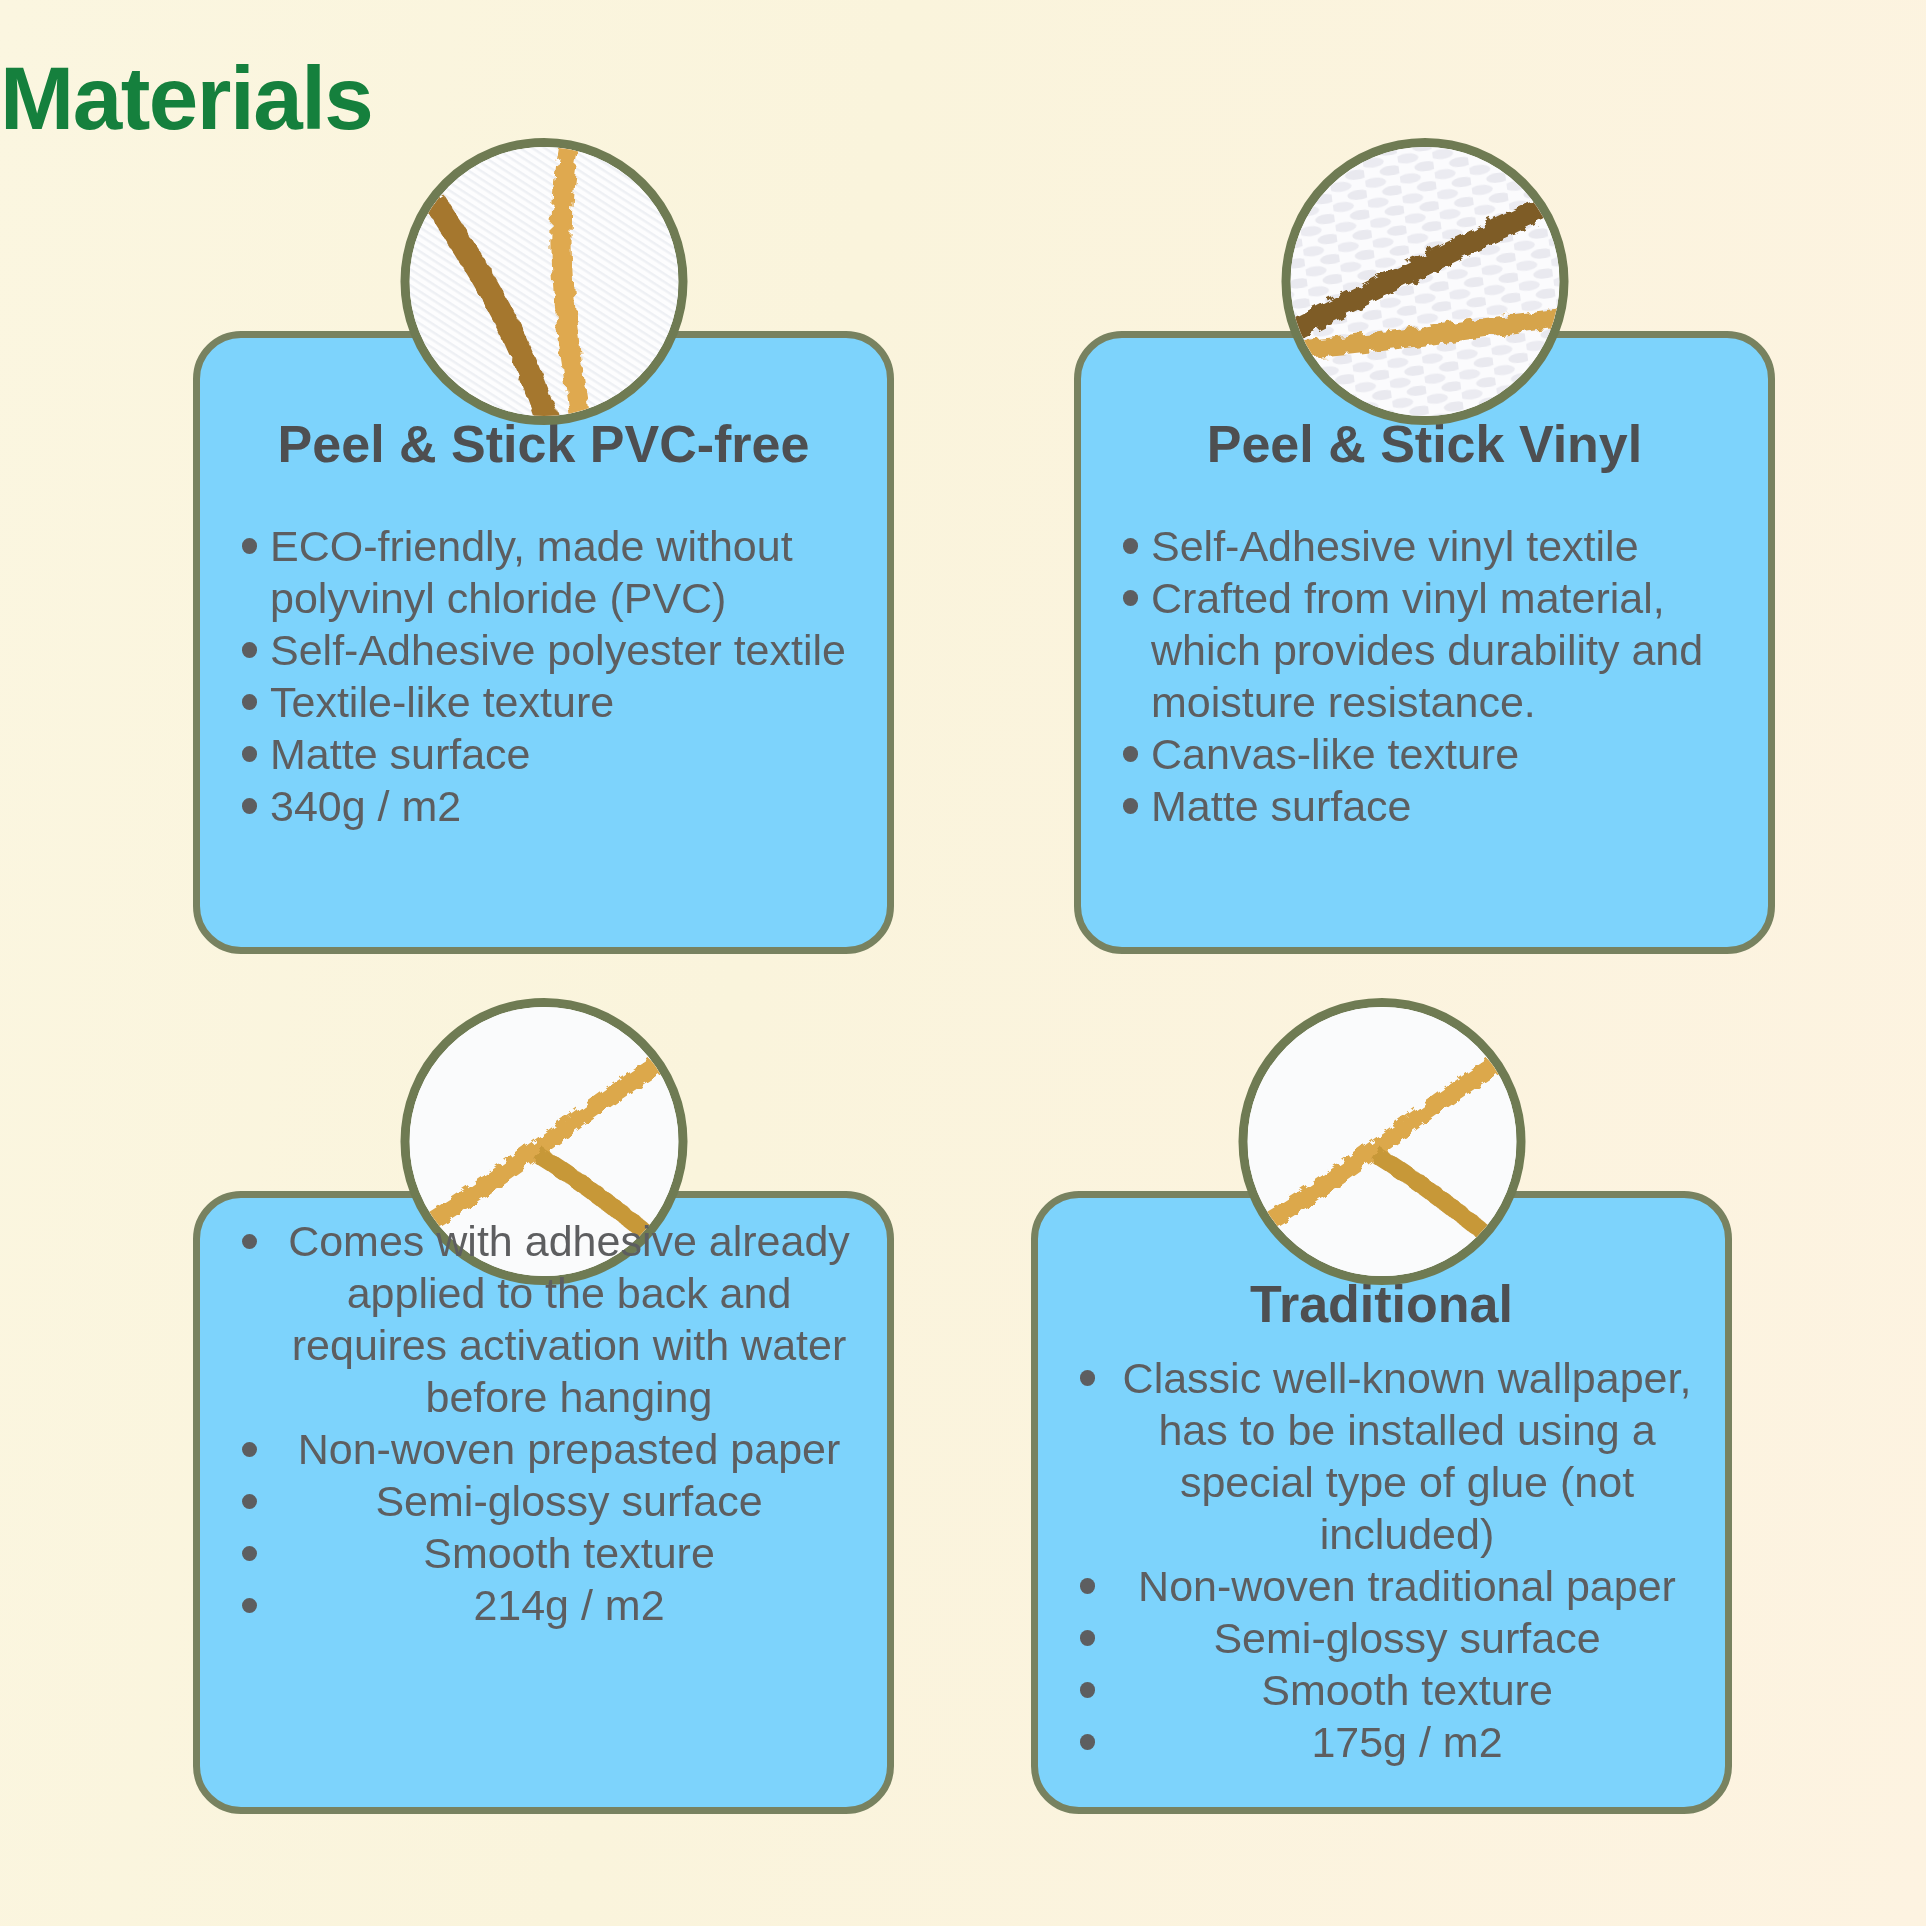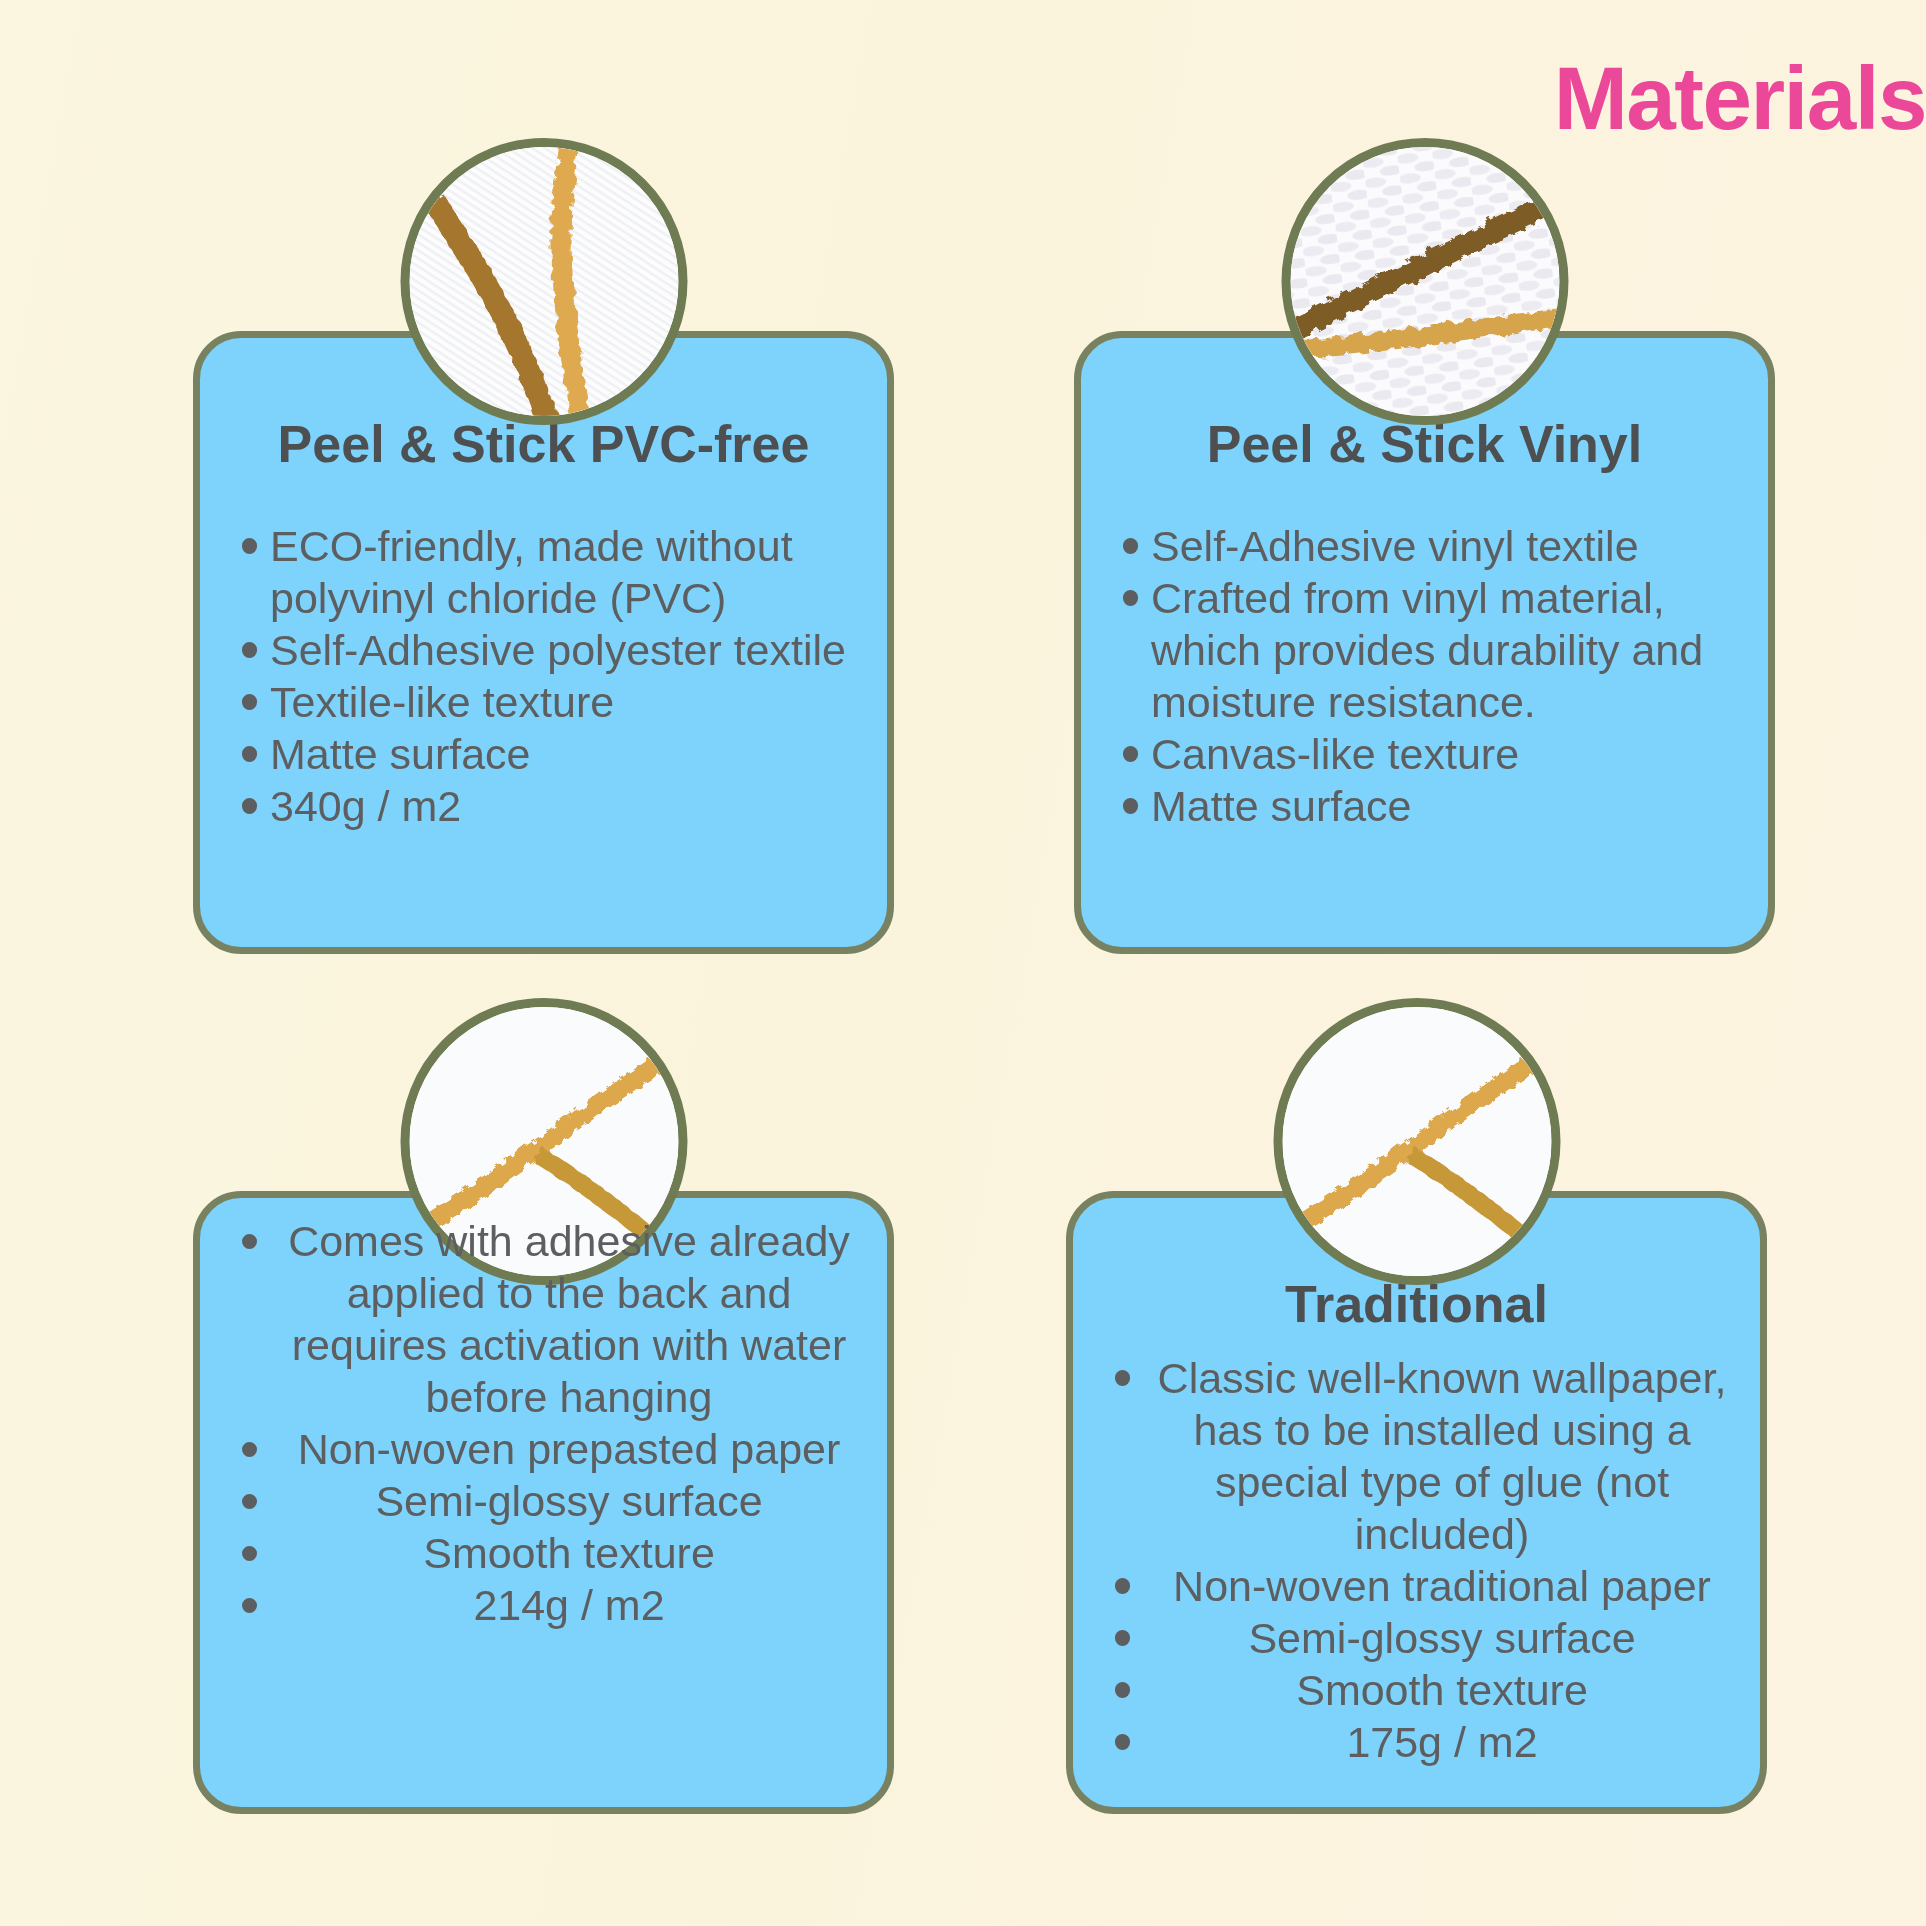--- a/index.html
+++ b/index.html
@@ -3,31 +3,31 @@
 <meta charset="utf-8">
 <style>
   html,body{margin:0;padding:0;}
   body{
     width:1926px;height:1926px;overflow:hidden;position:relative;
     background:linear-gradient(100deg,#fbf6e0 0%,#faf4dc 40%,#fdf3e1 100%);
     font-family:"Liberation Sans", sans-serif;
   }
   .page-title{
     position:absolute;top:45px;left:0;right:0;margin:0;
-    text-align:right;font-size:89px;line-height:1.2;font-weight:700;
-    letter-spacing:-1.5px;color:#ec4899;
+    text-align:left;font-size:89px;line-height:1.2;font-weight:700;
+    letter-spacing:-1.5px;color:#15803d;
   }
   .card{
     position:absolute;width:701px;height:623px;box-sizing:border-box;
     background:#7dd3fc;border:7.7px solid #788260;border-radius:48px;
   }
   #card-0{left:193px;top:331px;}
   #card-1{left:1074px;top:331px;}
   #card-2{left:193px;top:1191px;}
-  #card-3{left:1031px;top:1191px;margin-left:35px;}
+  #card-3{left:1031px;top:1191px;}
   .circle{
     position:absolute;top:-200px;left:50%;transform:translateX(-50%);
     width:287px;height:287px;box-sizing:border-box;
     border:9.2px solid #6f7b53;border-radius:50%;
     background:#ffffff;overflow:hidden;
   }
   .circle svg{display:block;width:100%;height:100%;}
   .card-title{
     margin:77px 7.7px 0;text-align:center;
     font-size:52px;line-height:1.15;font-weight:700;color:#4e4f51;

